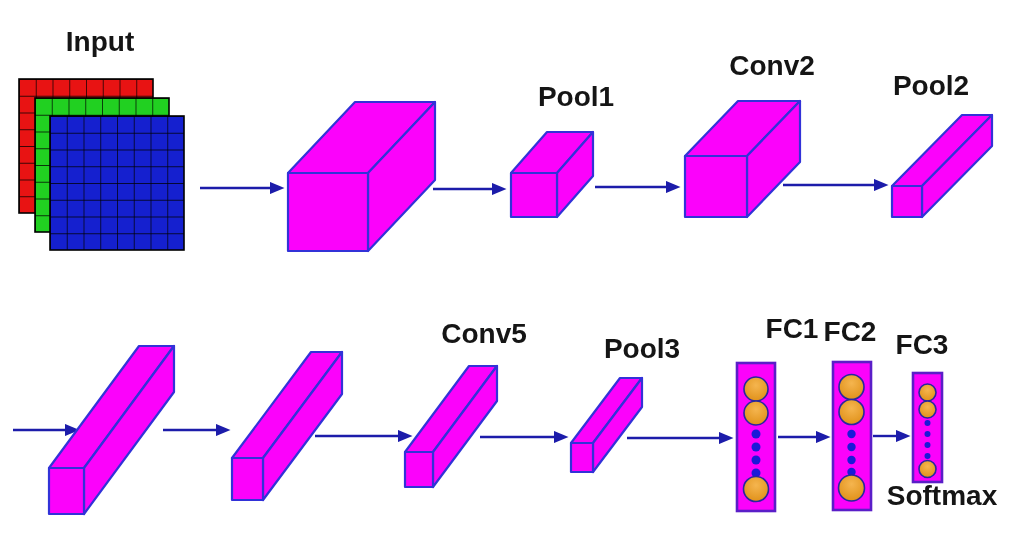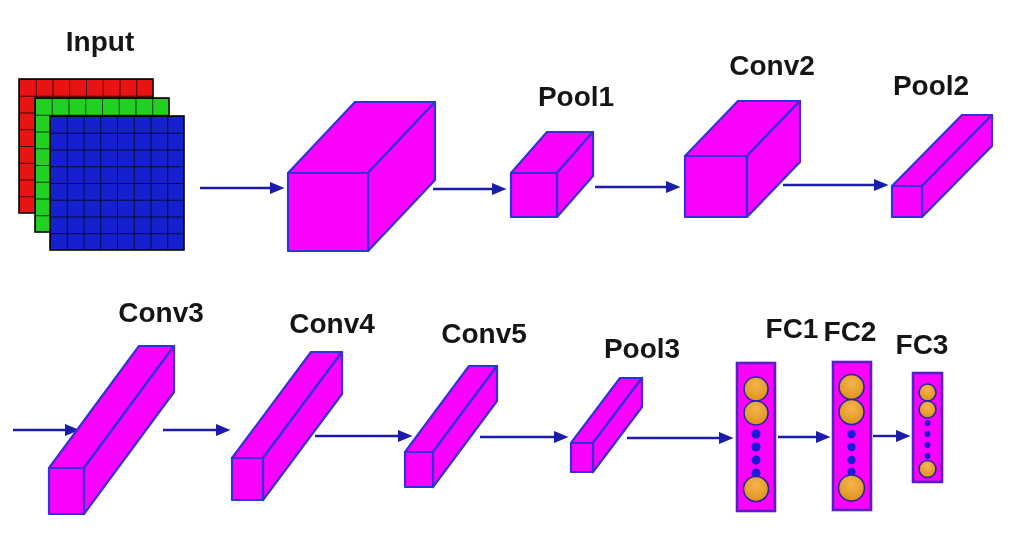--- a/index.html
+++ b/index.html
@@ -156,21 +156,20 @@
       <circle class="dot" cx="927.5" cy="445" r="3"></circle>
       <circle class="dot" cx="927.5" cy="456" r="3"></circle>
       <circle class="neuron" cx="927.5" cy="469" r="8.5"></circle>
     </g>
   </svg>
 
   <div class="lbl" style="left:100px;top:27px">Input</div>
   <div class="lbl" style="left:576px;top:82px">Pool1</div>
   <div class="lbl" style="left:772px;top:51px">Conv2</div>
   <div class="lbl" style="left:931px;top:71px">Pool2</div>
-  <div class="lbl" style="left:161px;top:298px">Conv3</div>
-  <div class="lbl" style="left:332px;top:309px">Conv4</div>
   <div class="lbl" style="left:484px;top:319px">Conv5</div>
   <div class="lbl" style="left:642px;top:334px">Pool3</div>
   <div class="lbl" style="left:792px;top:314px">FC1</div>
   <div class="lbl" style="left:850px;top:317px">FC2</div>
   <div class="lbl" style="left:922px;top:330px">FC3</div>
+  <div class="lbl" style="left:942px;top:481px">Softmax</div>
 
 </div>
 
 </body></html>

